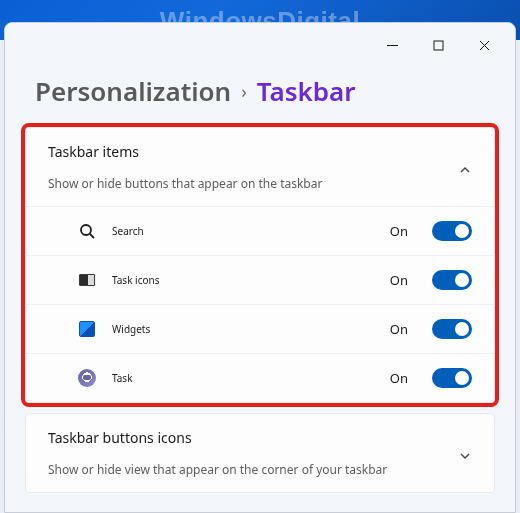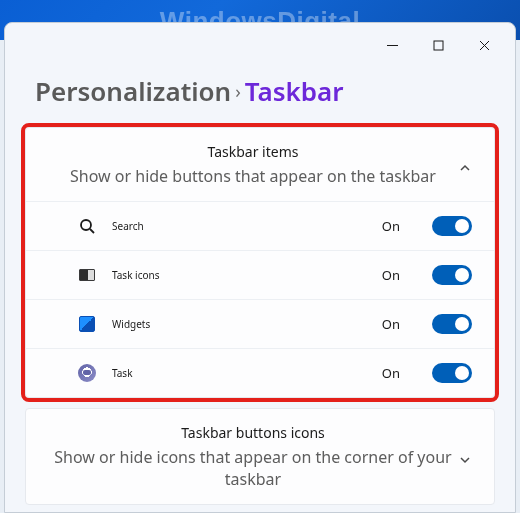--- a/index.html
+++ b/index.html
@@ -56,21 +56,21 @@
     height: 32px;
     display: flex;
     align-items: center;
     justify-content: center;
     color: #1a1a1a;
   }
   .win-btn svg { width: 11px; height: 11px; stroke: #1a1a1a; stroke-width: 1; fill: none; }
   .breadcrumb {
     display: flex;
     align-items: center;
-    gap: 4px;
+    gap: 10px;
     padding: 6px 30px 18px 30px;
     font-size: 26px;
     color: #4b4b4b;
   }
   .breadcrumb .parent { color: #5a5a5a; font-weight: 600; }
   .breadcrumb .chev { color: #6a6a6a; font-size: 18px; }
   .breadcrumb .current { color: #6d28d9; font-weight: 600; }
   .content {
     padding: 0 20px;
   }
@@ -82,40 +82,40 @@
   .highlighted {
     outline: 4px solid #e4201a;
     outline-offset: 0;
     border-radius: 4px;
   }
   .card-header {
     display: flex;
     align-items: center;
     padding: 14px 22px 14px 22px;
   }
-  .card-header .titles { flex: 1; text-align: center; }
+  .card-header .titles { flex: 1; }
   .card-title { font-size: 14px; color: #1b1b1b; }
-  .card-sub { font-size: 16px; color: #5d5d5d; margin-top: 4px; }
+  .card-sub { font-size: 12px; color: #5d5d5d; margin-top: 14px; }
   .chevron { width: 14px; height: 14px; }
   .chevron svg { width: 14px; height: 14px; stroke: #4a4a4a; stroke-width: 1.5; fill: none; }
   .row {
     display: flex;
     align-items: center;
     padding: 14px 22px 14px 22px;
     border-top: 1px solid #eceff3;
     gap: 16px;
   }
   .row .icon {
     width: 18px; height: 18px;
     display: flex; align-items: center; justify-content: center;
     flex: 0 0 18px;
     margin-left: 30px;
   }
   .row .label { flex: 1; font-size: 10px; color: #1b1b1b; }
-  .row .state { font-size: 13px; color: #1b1b1b; margin-right: 16px; }
+  .row .state { font-size: 13px; color: #1b1b1b; margin-right: 8px; }
   .toggle {
     width: 40px; height: 20px;
     background: #005fb8;
     border-radius: 20px;
     position: relative;
     flex: 0 0 40px;
   }
   .toggle::after {
     content: '';
     position: absolute;
@@ -242,21 +242,21 @@
         <div class="label">Task</div>
         <div class="state">On</div>
         <div class="toggle"></div>
       </div>
     </div>
 
     <div class="card second">
       <div class="card-header">
         <div class="titles">
           <div class="card-title">Taskbar buttons icons</div>
-          <div class="card-sub">Show or hide icons that appear on the corner of your taskbar</div>
+          <div class="card-sub">Show or hide view that appear on the corner of your taskbar</div>
         </div>
         <div class="chevron">
           <svg viewBox="0 0 14 14">
               <polyline points="3,5 7,9 11,5"></polyline>
             </svg>
         </div>
       </div>
     </div>
 
   </div>

